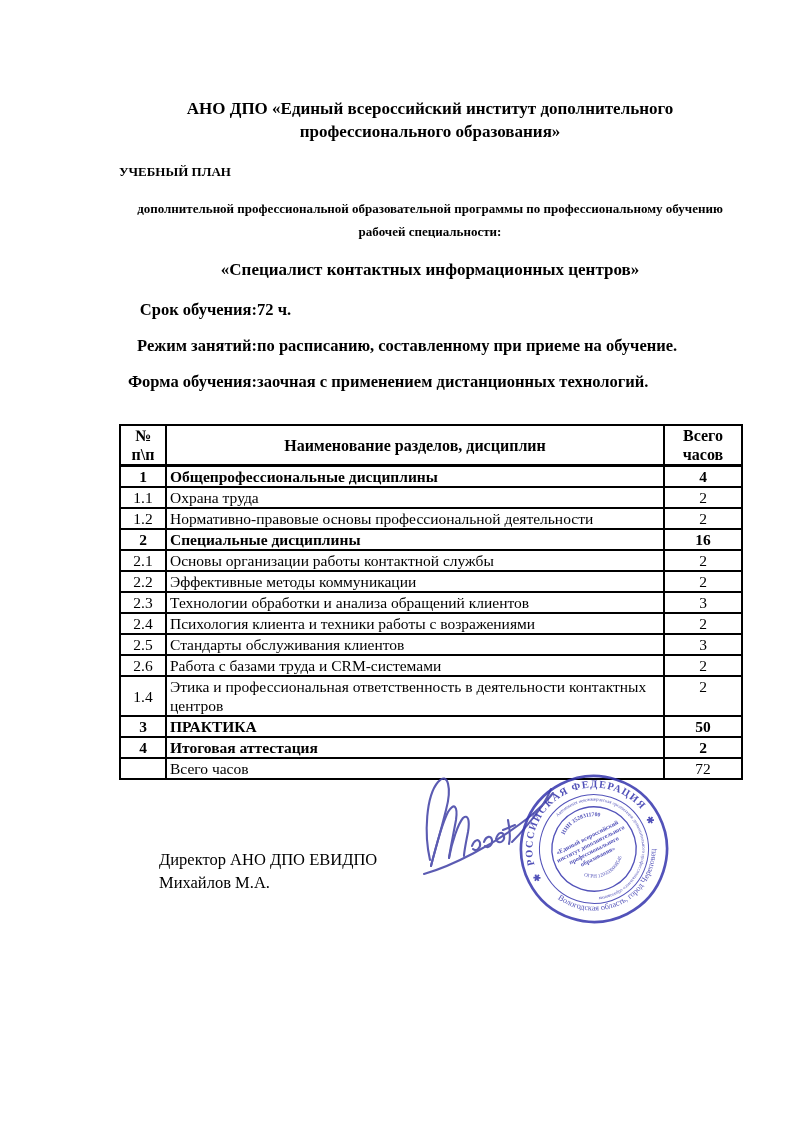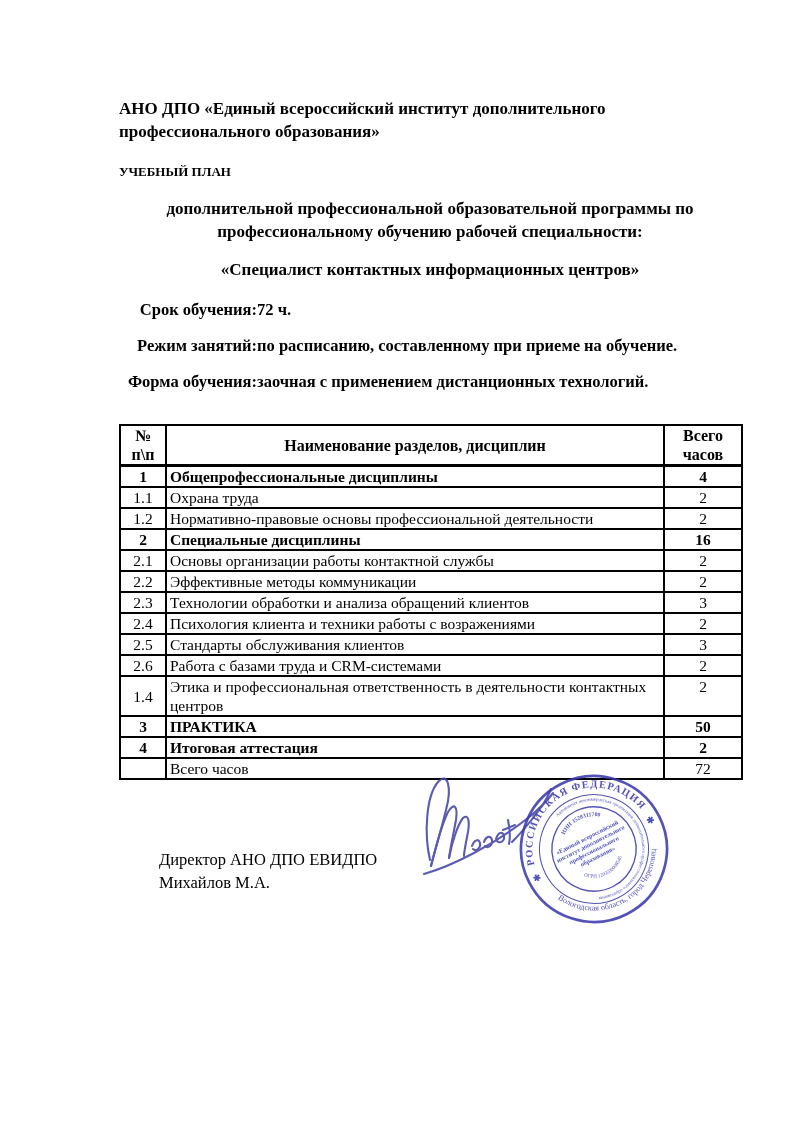--- a/index.html
+++ b/index.html
@@ -1,23 +1,23 @@
 <!DOCTYPE html>
 <html><head>
 <meta charset="utf-8">
 <style>
   html,body{margin:0;padding:0;background:#fff;}
   .page{
     position:relative;width:800px;height:1130px;background:#ffffff;
     font-family:"Liberation Serif","DejaVu Serif",serif;color:#000;overflow:hidden;
   }
   .content{width:622px;margin-left:119px;padding-top:97px;}
-  .org-name{font-size:17px;font-weight:bold;text-align:left;line-height:23px;margin:0;}
+  .org-name{font-size:17px;font-weight:bold;text-align:center;line-height:23px;margin:0;}
   .doc-title{font-size:13px;font-weight:bold;line-height:20px;margin:19px 0 0 0;}
-  .doc-subtitle{font-size:17px;font-weight:bold;text-align:center;line-height:23px;margin:15px 0 0 0;font-family:Liberation Serif, serif;}
+  .doc-subtitle{font-size:13px;font-weight:bold;text-align:center;line-height:23px;margin:15px 0 0 0;font-family:Liberation Serif, serif;}
   .program-name{font-size:17px;font-weight:bold;text-align:center;line-height:20px;margin:17px 0 0 0;}
   .info-block{margin-top:20px;}
   .info-row{display:flex;font-size:16.5px;font-weight:bold;line-height:19px;margin-top:17px;}
   .info-label{flex:0 0 138px;text-align:right;}
   .info-value{flex:1;}
   table.curriculum{border-collapse:collapse;width:622px;margin-top:33px;table-layout:fixed;}
   .curriculum th,.curriculum td{border:2px solid #000;padding:0 3px;}
   .curriculum th{font-size:16px;font-weight:bold;line-height:19px;height:38px;text-align:center;border-bottom-width:3px;}
   .curriculum td{font-size:15.5px;line-height:19px;height:19px;}
   .col-num{width:46px;}

